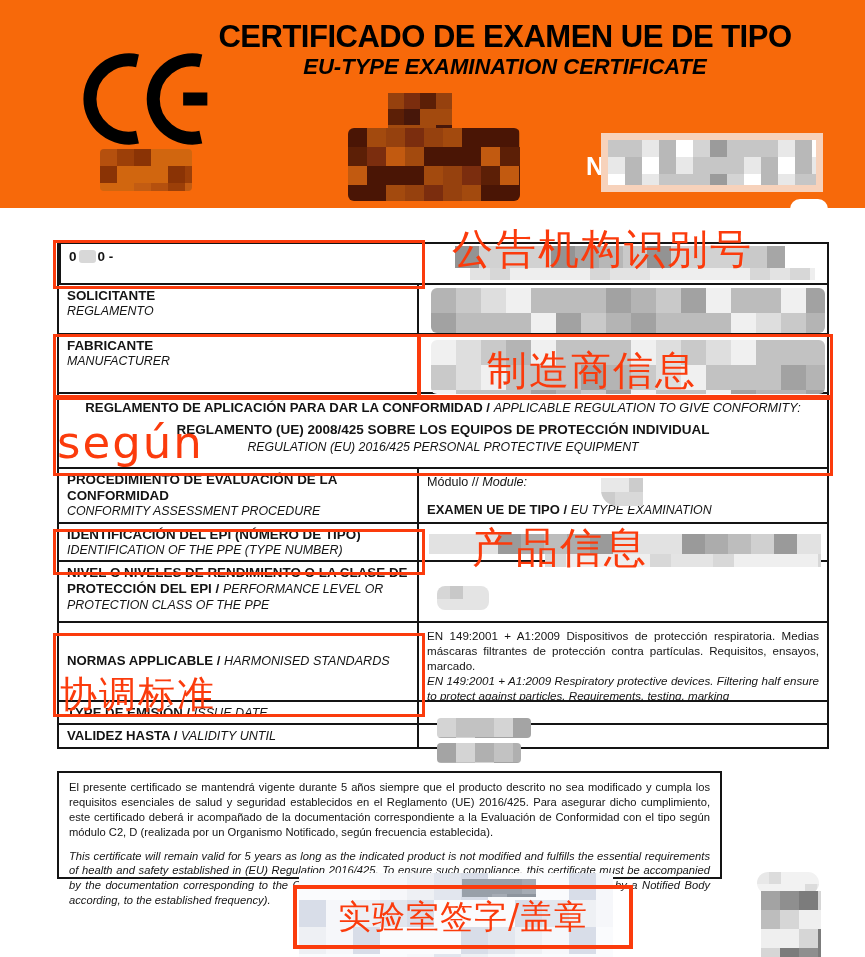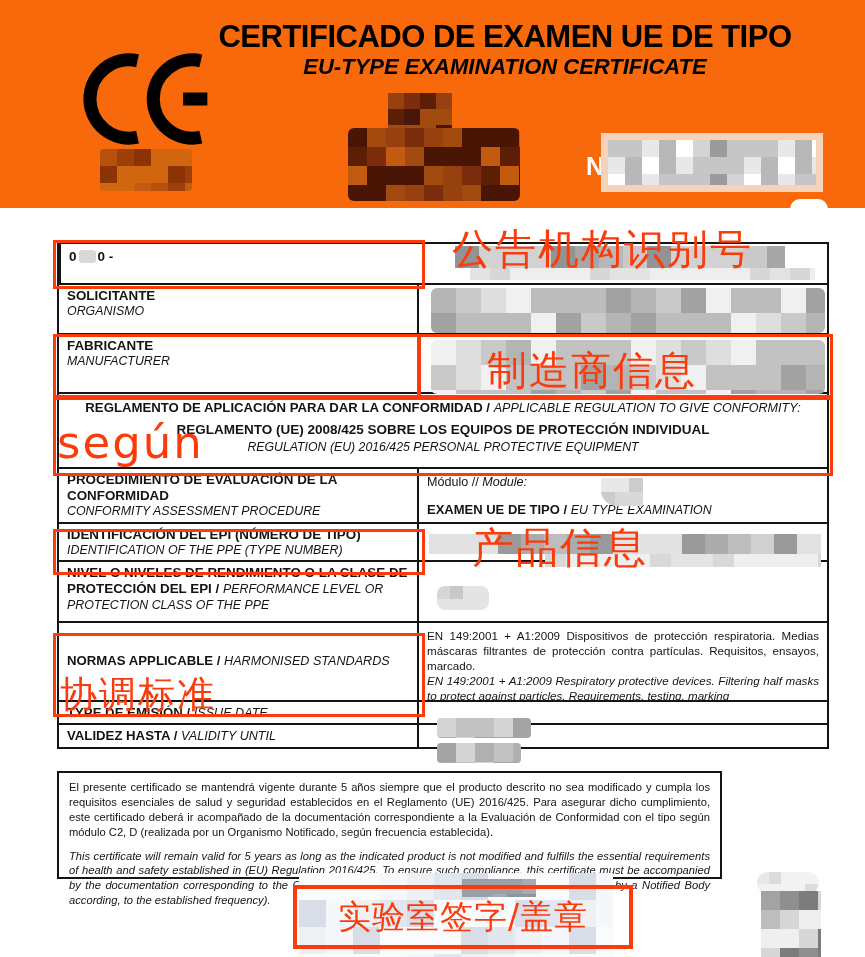--- a/index.html
+++ b/index.html
@@ -260,21 +260,21 @@
 
     <div class="row r1">
       <div class="cell value">
         <div class="v1"><b>0</b><span class="gapblob"></span><b>0 -</b></div>
       </div>
     </div>
 
     <div class="row r2">
       <div class="cell label">
         <div class="es">SOLICITANTE</div>
-        <div class="en">ORGANISMO</div>
+        <div class="en">REGLAMENTO</div>
       </div>
       <div class="cell value"></div>
     </div>
 
     <div class="row r3">
       <div class="cell label">
         <div class="es">FABRICANTE</div>
         <div class="en">MANUFACTURER</div>
       </div>
       <div class="cell value"></div>
@@ -314,21 +314,21 @@
       <div class="cell value"></div>
     </div>
 
     <div class="row r8">
       <div class="cell label" style="display:flex;align-items:center;">
         <div class="sline"><b>NORMAS APPLICABLE /</b> <i>HARMONISED STANDARDS</i></div>
       </div>
       <div class="cell value">
         <div class="stdval">
           <div>EN 149:2001 + A1:2009 Dispositivos de protección respiratoria. Medias máscaras filtrantes de protección contra partículas. Requisitos, ensayos, marcado.</div>
-          <div class="p2">EN 149:2001 + A1:2009 Respiratory protective devices. Filtering half masks to protect against particles. Requirements, testing, marking</div>
+          <div class="p2">EN 149:2001 + A1:2009 Respiratory protective devices. Filtering half ensure to protect against particles. Requirements, testing, marking</div>
         </div>
       </div>
     </div>
 
     <div class="row r9">
       <div class="cell label">
         <div class="sline"><b>TYPE DE EMISIÓN /</b> <i>ISSUE DATE</i></div>
       </div>
       <div class="cell value"></div>
     </div>

